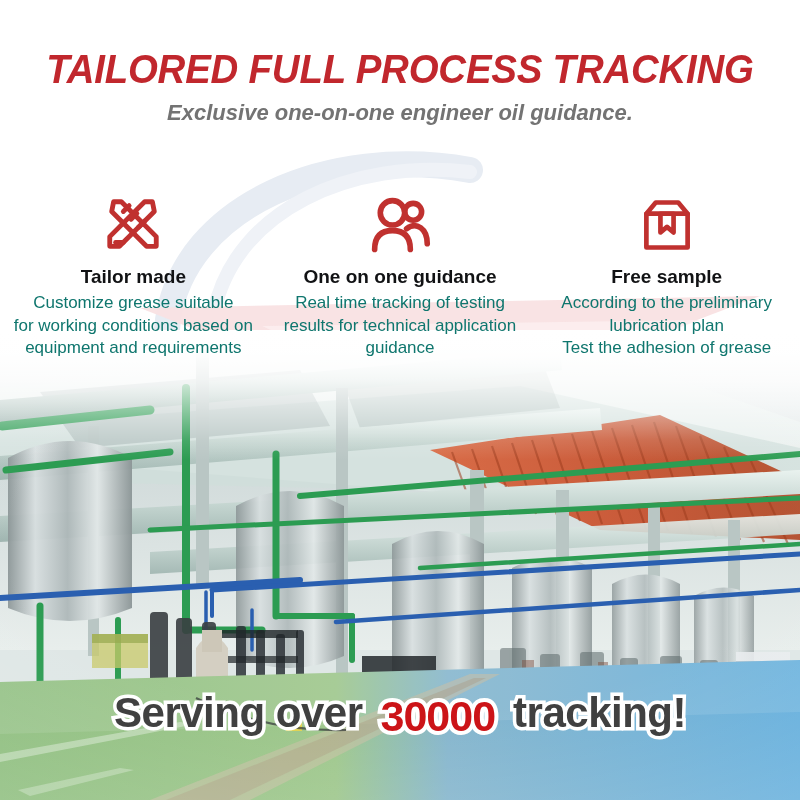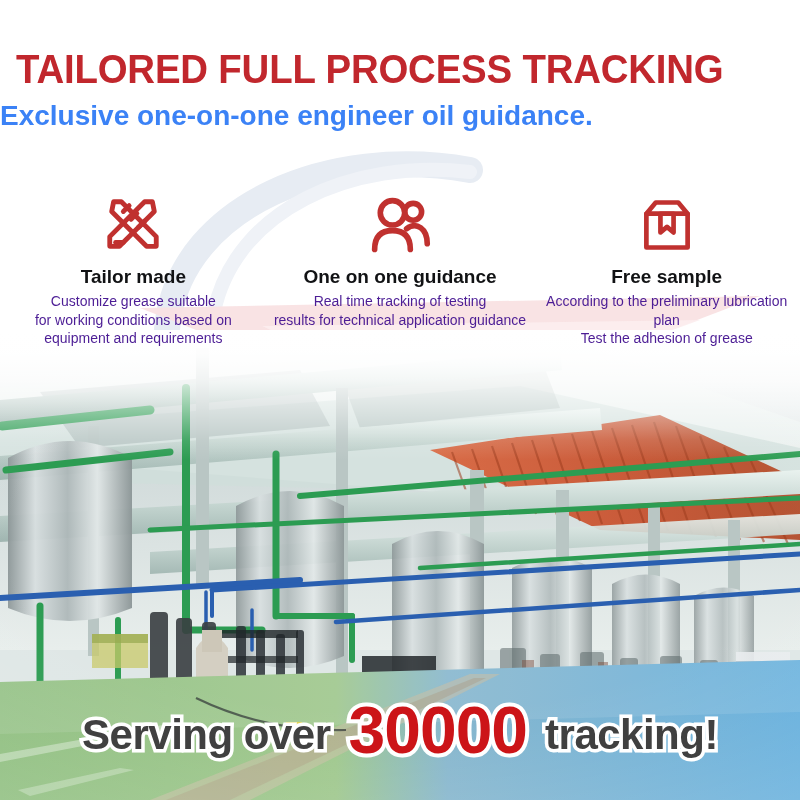--- a/index.html
+++ b/index.html
@@ -54,35 +54,37 @@
     position: absolute; inset: 0;
     background: radial-gradient(ellipse 120% 90% at 50% 45%,
         rgba(255,255,255,0) 40%, rgba(255,255,255,0.18) 80%, rgba(255,255,255,0.30) 100%);
     z-index: 55;
   }
 
   
   .head-block {
     position: absolute;
     left: 0; top: 48px; width: 800px;
+    text-align: center;
     z-index: 10;
+    font-style: italic;
   }
   .title {
     font-size: 40px;
     font-weight: 700;
     letter-spacing: -0.2px;
     color: #C1272D;
     line-height: 1.08;
     margin: 0;
     transform: scaleX(0.96);
   }
   .subtitle {
-    font-size: 28px;
+    font-size: 22px;
     font-weight: 700;
-    color: #3b82f6;
+    color: #737373;
     margin: 9px 0 0 0;
     line-height: 1.15;
   }
 
   
   .features {
     position: absolute;
     left: 0; top: 186px;
     width: 800px;
     display: flex;
@@ -101,23 +103,23 @@
   }
   .feature-icon svg { display: block; }
   .feature-title {
     font-size: 19px;
     font-weight: 700;
     color: #111214;
     margin-top: 2px;
     line-height: 1.2;
   }
   .feature-desc {
-    font-size: 14px;
+    font-size: 17px;
     font-weight: 400;
-    color: #4c1d95;
+    color: #0f766e;
     line-height: 1.34;
     margin-top: 3px;
     white-space: pre-line;
   }
 
   
   .banner {
     position: absolute;
     left: 0; top: 688px;
     width: 800px;
@@ -135,21 +137,21 @@
     vertical-align: baseline;
   }
   .b-word {
     font-size: 42px;
     color: #404040;
     -webkit-text-stroke: 7px #ffffff;
     paint-order: stroke fill;
     letter-spacing: -0.5px;
   }
   .b-num {
-    font-size: 66px;
+    font-size: 43px;
     color: #CC1418;
     -webkit-text-stroke: 8px #ffffff;
     paint-order: stroke fill;
     letter-spacing: -1px;
     margin: 0 6px;
     position: relative;
     top: 4px;
   }
   .b-sp { display: inline-block; width: 12px; }
 </style>

